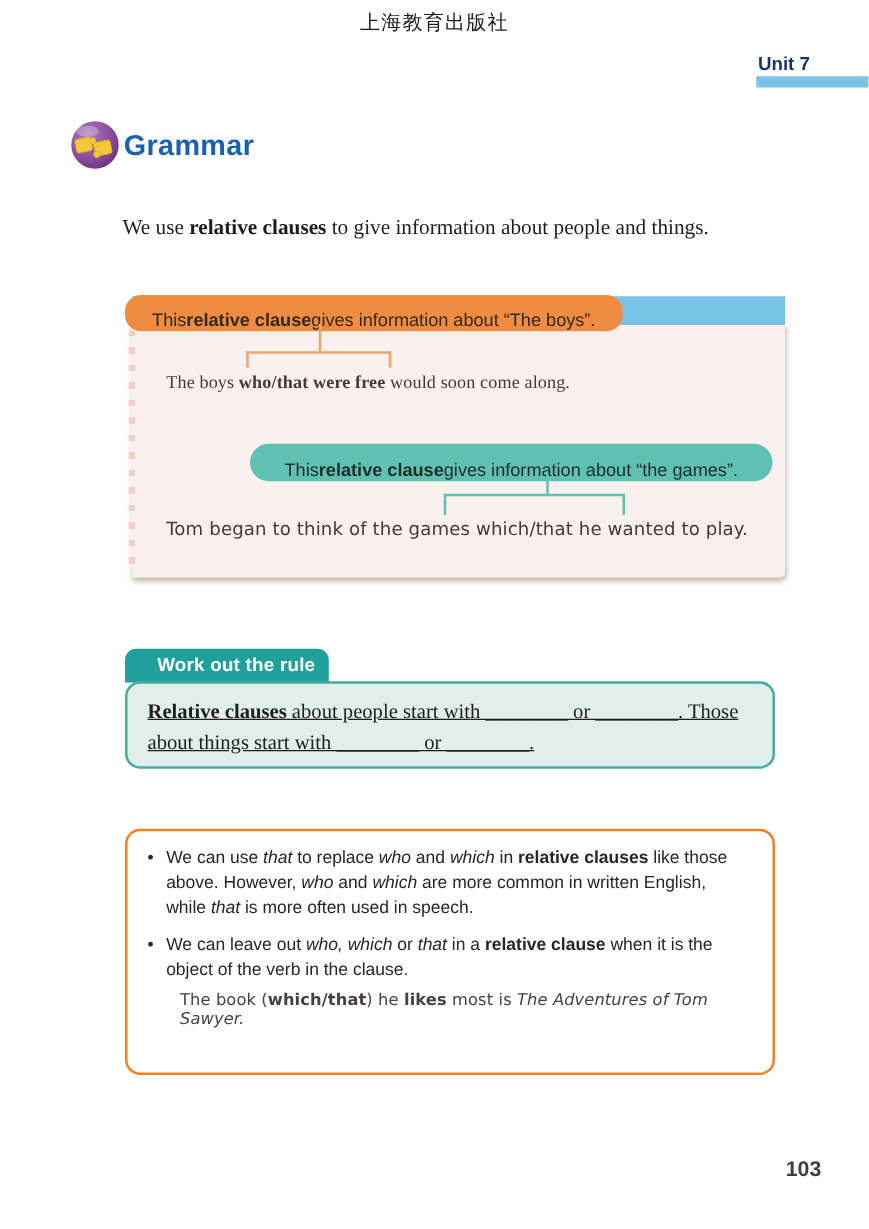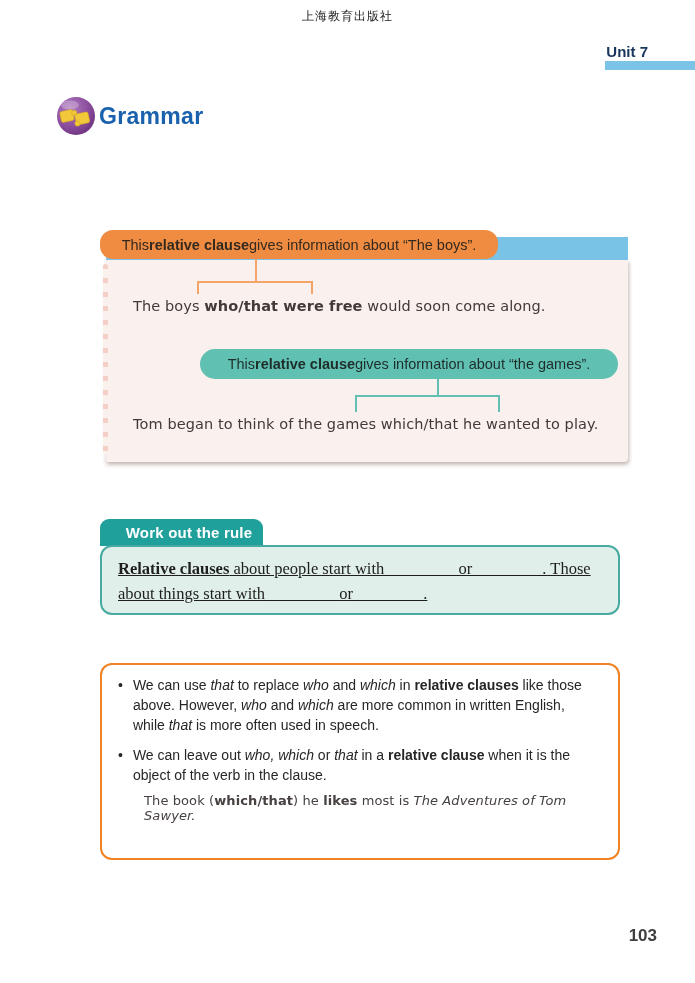--- a/index.html
+++ b/index.html
@@ -6,21 +6,21 @@
   html,body { background:#ffffff; }
   .page {
     position:relative; width:695px; height:983px; margin:0 auto;
     background:#ffffff; overflow:hidden;
     font-family:"Liberation Sans", sans-serif; color:#222;
   }
   
   .publisher {
     position:absolute; top:8px; left:0; width:100%;
     text-align:center; font-family:Liberation Mono, monospace;
-    font-size:12px; color:#1c1c1c; letter-spacing:1px;
+    font-size:16px; color:#1c1c1c; letter-spacing:1px;
   }
   .unit-label {
     position:absolute; top:43px; right:47px;
     font-size:15px; font-weight:600; color:#17365d;
   }
   .unit-bar {
     position:absolute; top:61px; left:605px; width:90px; height:9px;
     background:#7cc4e7;
   }
   
@@ -49,36 +49,36 @@
     background:#faf1ee;
     box-shadow:0 3px 4px rgba(160,140,130,0.45), 2px 2px 3px rgba(160,140,130,0.25);
     border-radius:0 0 4px 2px;
   }
   .notepad::before {
     content:""; position:absolute; left:-3px; top:4px; bottom:8px; width:5px;
     background:repeating-linear-gradient(180deg,#f3cfc6 0 5px, #faf1ee 5px 14px);
     border-radius:3px;
   }
   .callout {
-    position:absolute; display:flex; align-items:center; justify-content:center;
-    font-size:14.5px; color:#33291f; white-space:nowrap;
+    position:absolute; display:flex; align-items:flex-end; justify-content:center;
+    font-size:14.5px; color:#33291f; white-space:nowrap;margin-top:6px;
   }
   .callout-orange { top:0; left:0; width:398px; height:29px; background:#f08c42; border-radius:13px; }
   .callout-teal  { top:119px; left:100px; width:418px; height:30px; background:#60c0b2; border-radius:15px; color:#1f2d2a; }
   .stem { position:absolute; width:2px; }
   .stem-orange { left:155px; top:29px; height:22px; background:#f2a469; }
   .stem-teal   { left:337px; top:149px; height:16px; background:#62bfb2; }
   .bracket { position:absolute; border-style:solid; border-bottom:none; }
   .bracket-orange { left:97px; top:51px; width:116px; height:13px; border-color:#f2a469; border-width:2px; }
   .bracket-teal   { left:255px; top:165px; width:145px; height:17px; border-color:#62bfb2; border-width:2px; }
   .hand {
     font-family:"DejaVu Sans", sans-serif; font-size:14.5px; color:#413a38;
     letter-spacing:0.1px;
   }
-  .sentence1 { position:absolute; left:33px; top:68px; white-space:nowrap; }
+  .sentence1 { position:absolute; left:33px; top:68px; white-space:nowrap;font-family:Liberation Serif, serif; }
   .sentence2 { position:absolute; left:33px; top:186px; white-space:nowrap; }
   
   .rule-tab {
     position:absolute; top:519px; left:100px; width:163px; height:27px;
     background:#1fa09b; border-radius:9px 9px 0 0;
     display:flex; align-items:center; justify-content:center;
     color:#ffffff; font-weight:bold; font-size:15px; letter-spacing:0.2px;padding-left:15px;
   }
   .rule-box {
     position:absolute; top:545px; left:100px; width:520px; height:70px;
@@ -137,20 +137,21 @@
           <rect x="4.5" y="14.5" width="13" height="11" rx="2" transform="rotate(-12 11 20)"></rect>
           <circle cx="18.2" cy="16.8" r="2.6"></circle>
           <rect x="19.5" y="17" width="13.5" height="11" rx="2" transform="rotate(-12 26 22.5)"></rect>
           <circle cx="21.5" cy="27.5" r="2.6"></circle>
         </g>
       </svg>
     </span>
     <span class="grammar-title">Grammar</span>
   </div>
 
+  <div class="intro"><span>We use </span><span style="font-weight: bold;">relative clauses</span><span> to give information about people and things.</span></div>
 
   <div class="diagram">
     <div class="blue-bar"></div>
     <div class="notepad"></div>
     <div class="callout callout-orange">
         <span>This </span>
         <span style="font-weight: bold;">relative clause</span>
         <span> gives information about “The boys”.</span>
       </div>
     <div class="stem stem-orange"></div>

